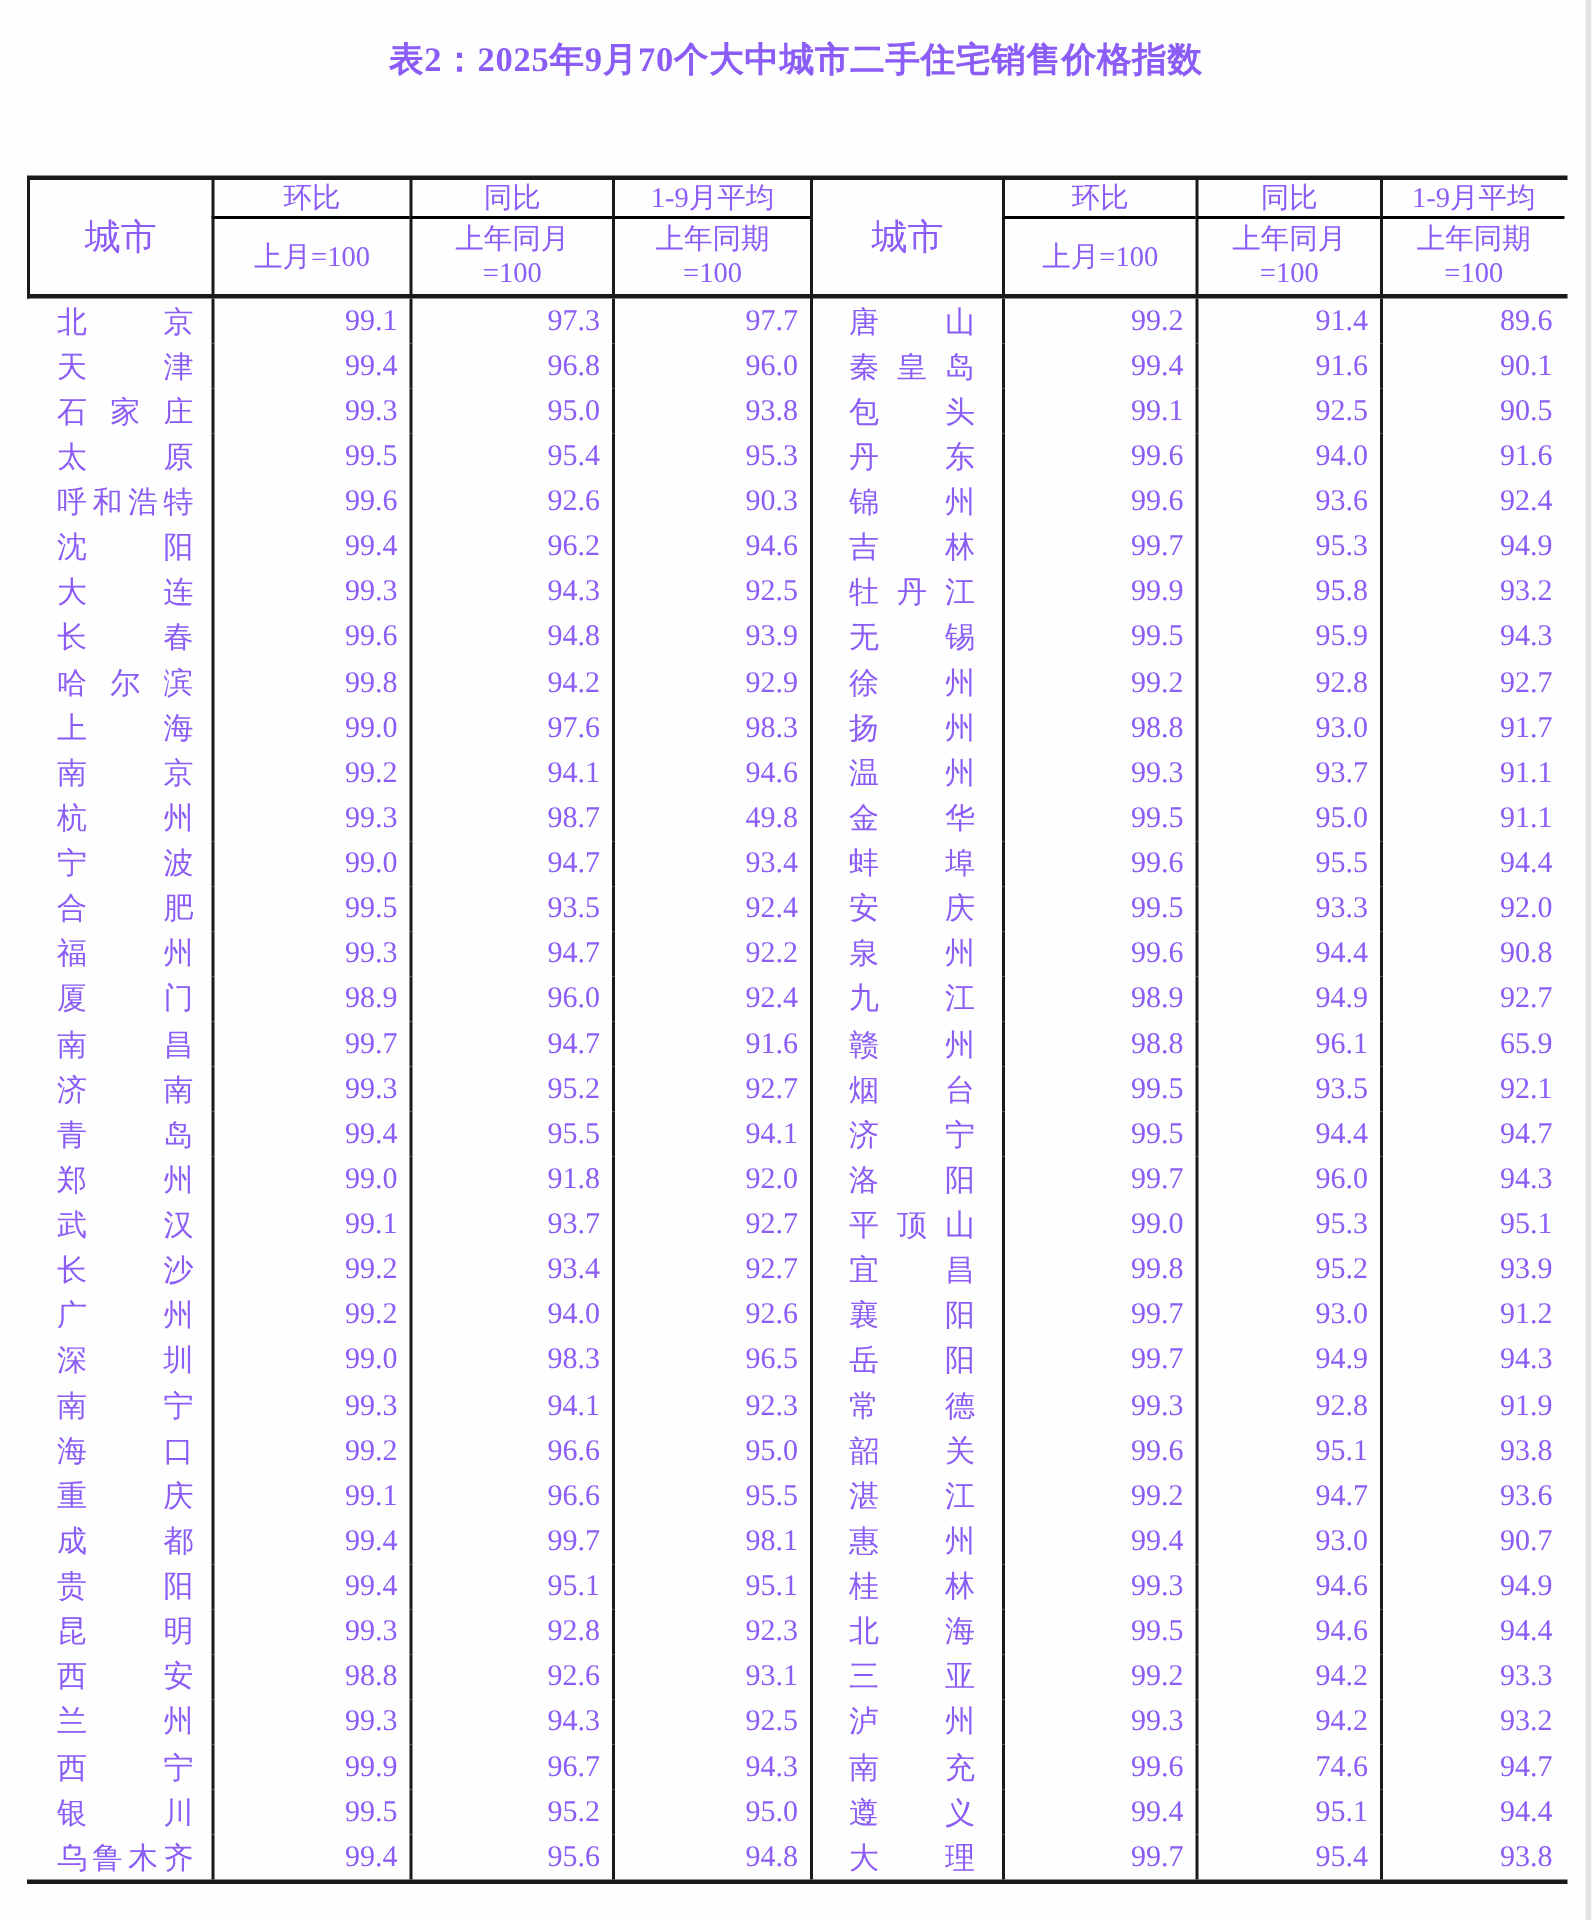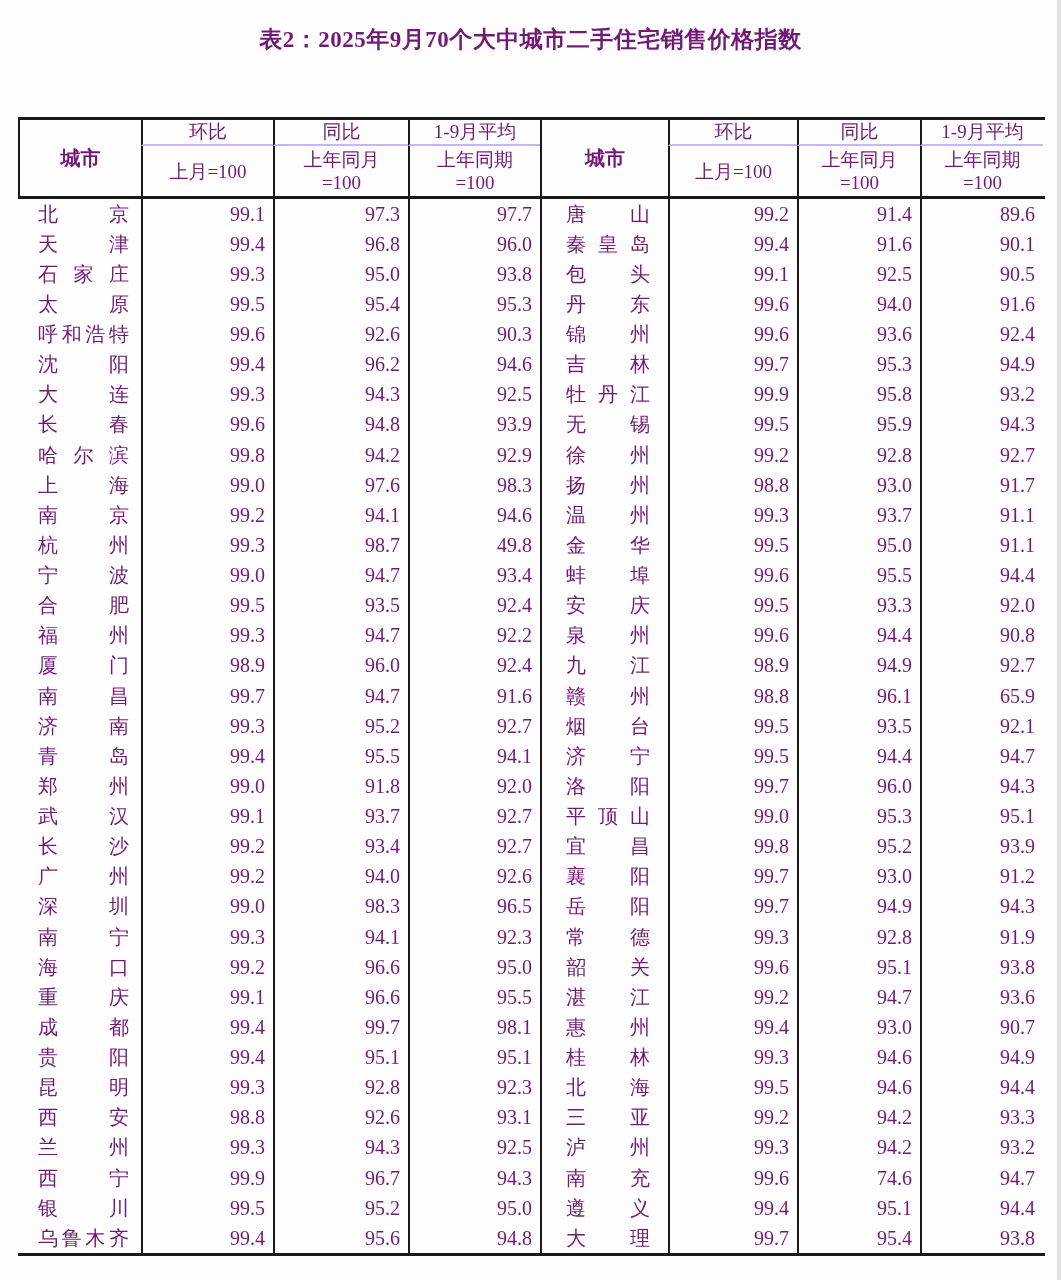--- a/index.html
+++ b/index.html
@@ -1,18 +1,18 @@
 <!DOCTYPE html>
 <html><head>
 <meta charset="utf-8">
 <style>
   html,body { margin:0; padding:0; }
   .page {
     position:relative; width:1061px; height:1280px; background:#fefefe;
-    font-family:"Liberation Serif","DejaVu Serif",serif; color:#701a75; overflow:hidden;
+    font-family:"Liberation Serif","DejaVu Serif",serif; color:#8b5cf6; overflow:hidden;
   }
   .title { padding-top:24px; text-align:center; font-size:23px; font-weight:bold; letter-spacing:0.5px; }
   .tablewrap {
     position:absolute; left:18px; top:117px; width:1027px; display:flex;
     border-top:3px solid #1a1a1a; border-bottom:3px solid #1a1a1a;
   }
   .half.left  { width:522px; box-sizing:border-box; }
   .half.right { width:505px; box-sizing:border-box; border-left:2px solid #1a1a1a; }
   .thead { display:grid; grid-template-rows:26px 50px; border-bottom:3px solid #1a1a1a; box-sizing:border-box; }
   .left  .thead { grid-template-columns:121px 132px 135px 132px; border-left:2px solid #1a1a1a; }
@@ -21,22 +21,22 @@
   .left  .tbody { grid-template-columns:121px 132px 135px 132px; border-left:2px solid transparent; }
   .right .tbody { grid-template-columns:126px 129px 123px 123px; }
   .row { display:contents; }
   .c { display:flex; align-items:center; font-size:20px; overflow:hidden; }
   .bl { border-left:2px solid #1a1a1a; }
   .num { justify-content:flex-end; padding-right:8px; font-variant-numeric:tabular-nums; }
   .city { justify-content:space-between; }
   .left  .city { padding:0 12px 0 18px; }
   .right .city { padding:0 18px 0 24px; }
   .hc { display:flex; align-items:center; justify-content:center; font-size:19px; text-align:center; }
-  .hc.city-h { grid-row:1 / 3; font-size:20px;font-weight:bold; }
-  .hc.top { border-bottom:2px solid #c4b5fd; }
+  .hc.city-h { grid-row:1 / 3; font-size:24px; }
+  .hc.top { border-bottom:2px solid #000000; }
   .hc.bot { flex-direction:column; justify-content:center; line-height:23px; }
   .edge { position:absolute; top:0; right:0; width:4px; height:1280px; background:#e2e2e2; }
 </style>
 </head>
 <body>
 
 <div class="page">
   <div class="title">表2：2025年9月70个大中城市二手住宅销售价格指数</div>
 
   <div class="tablewrap">

